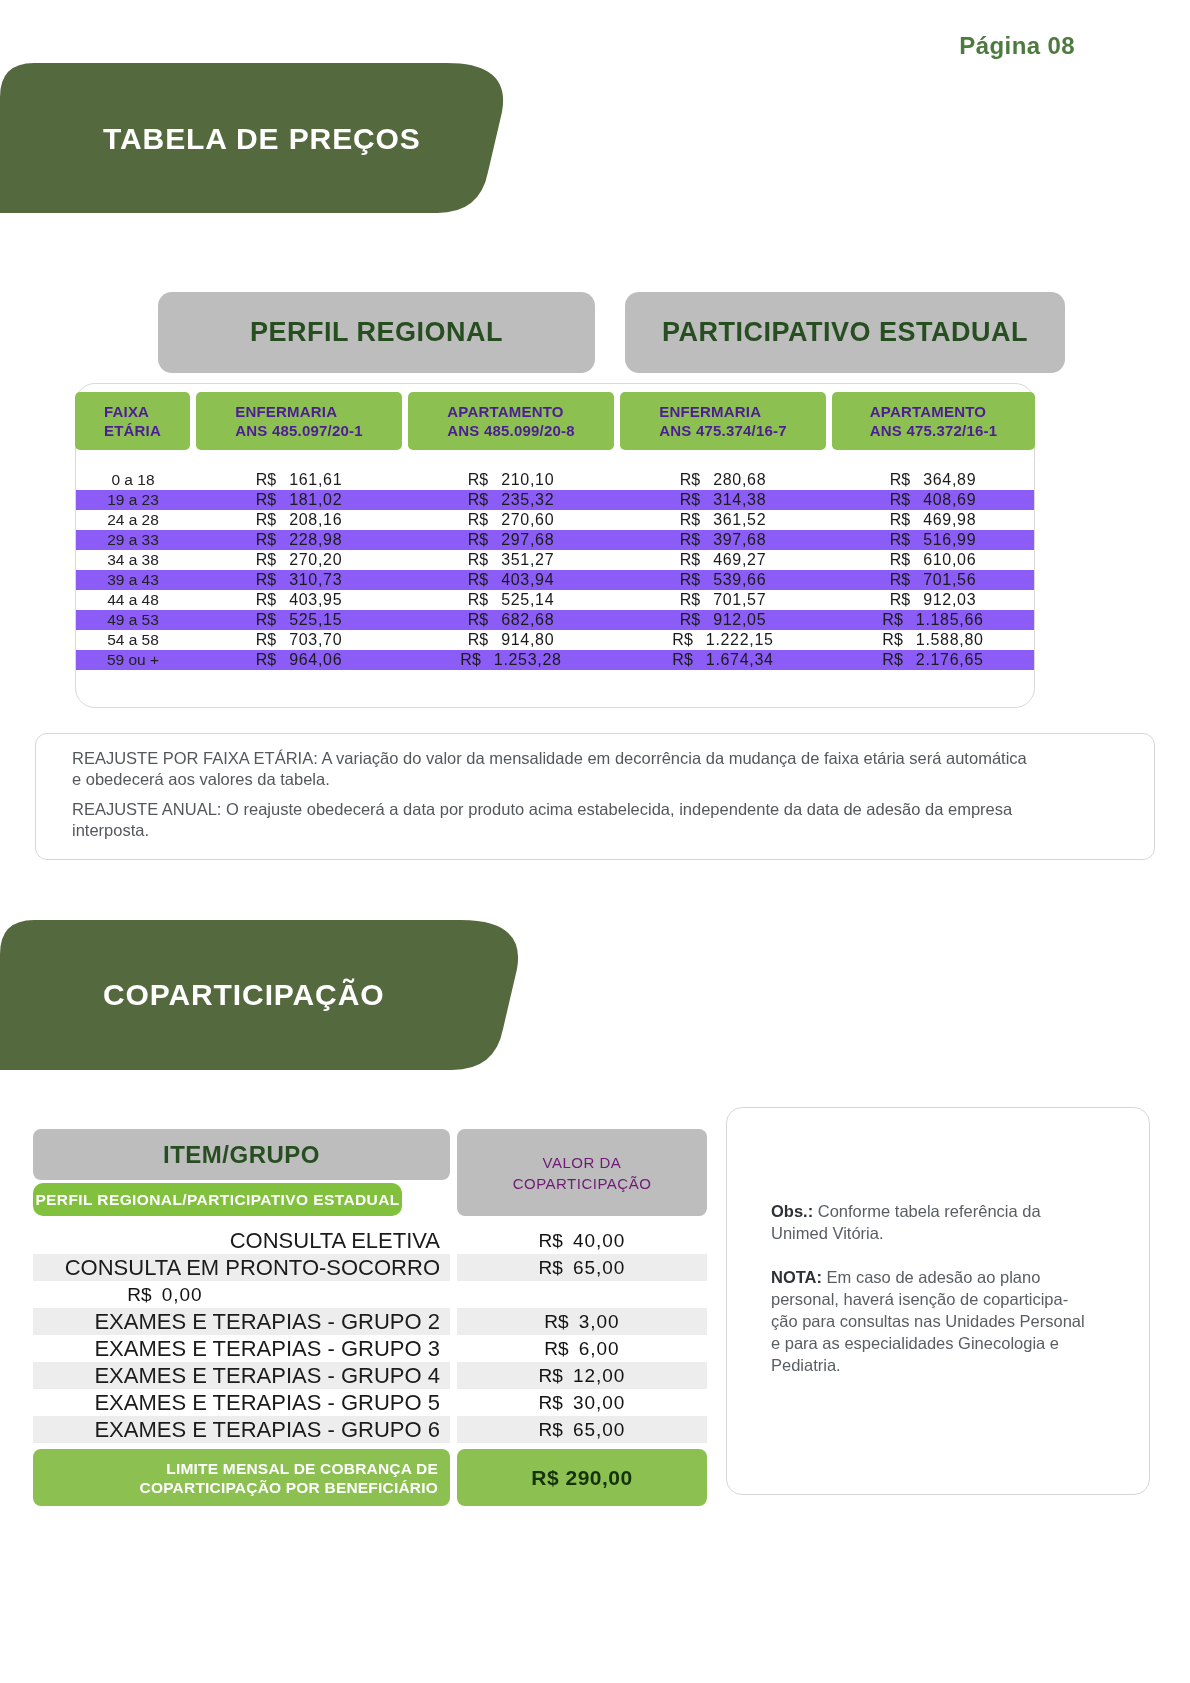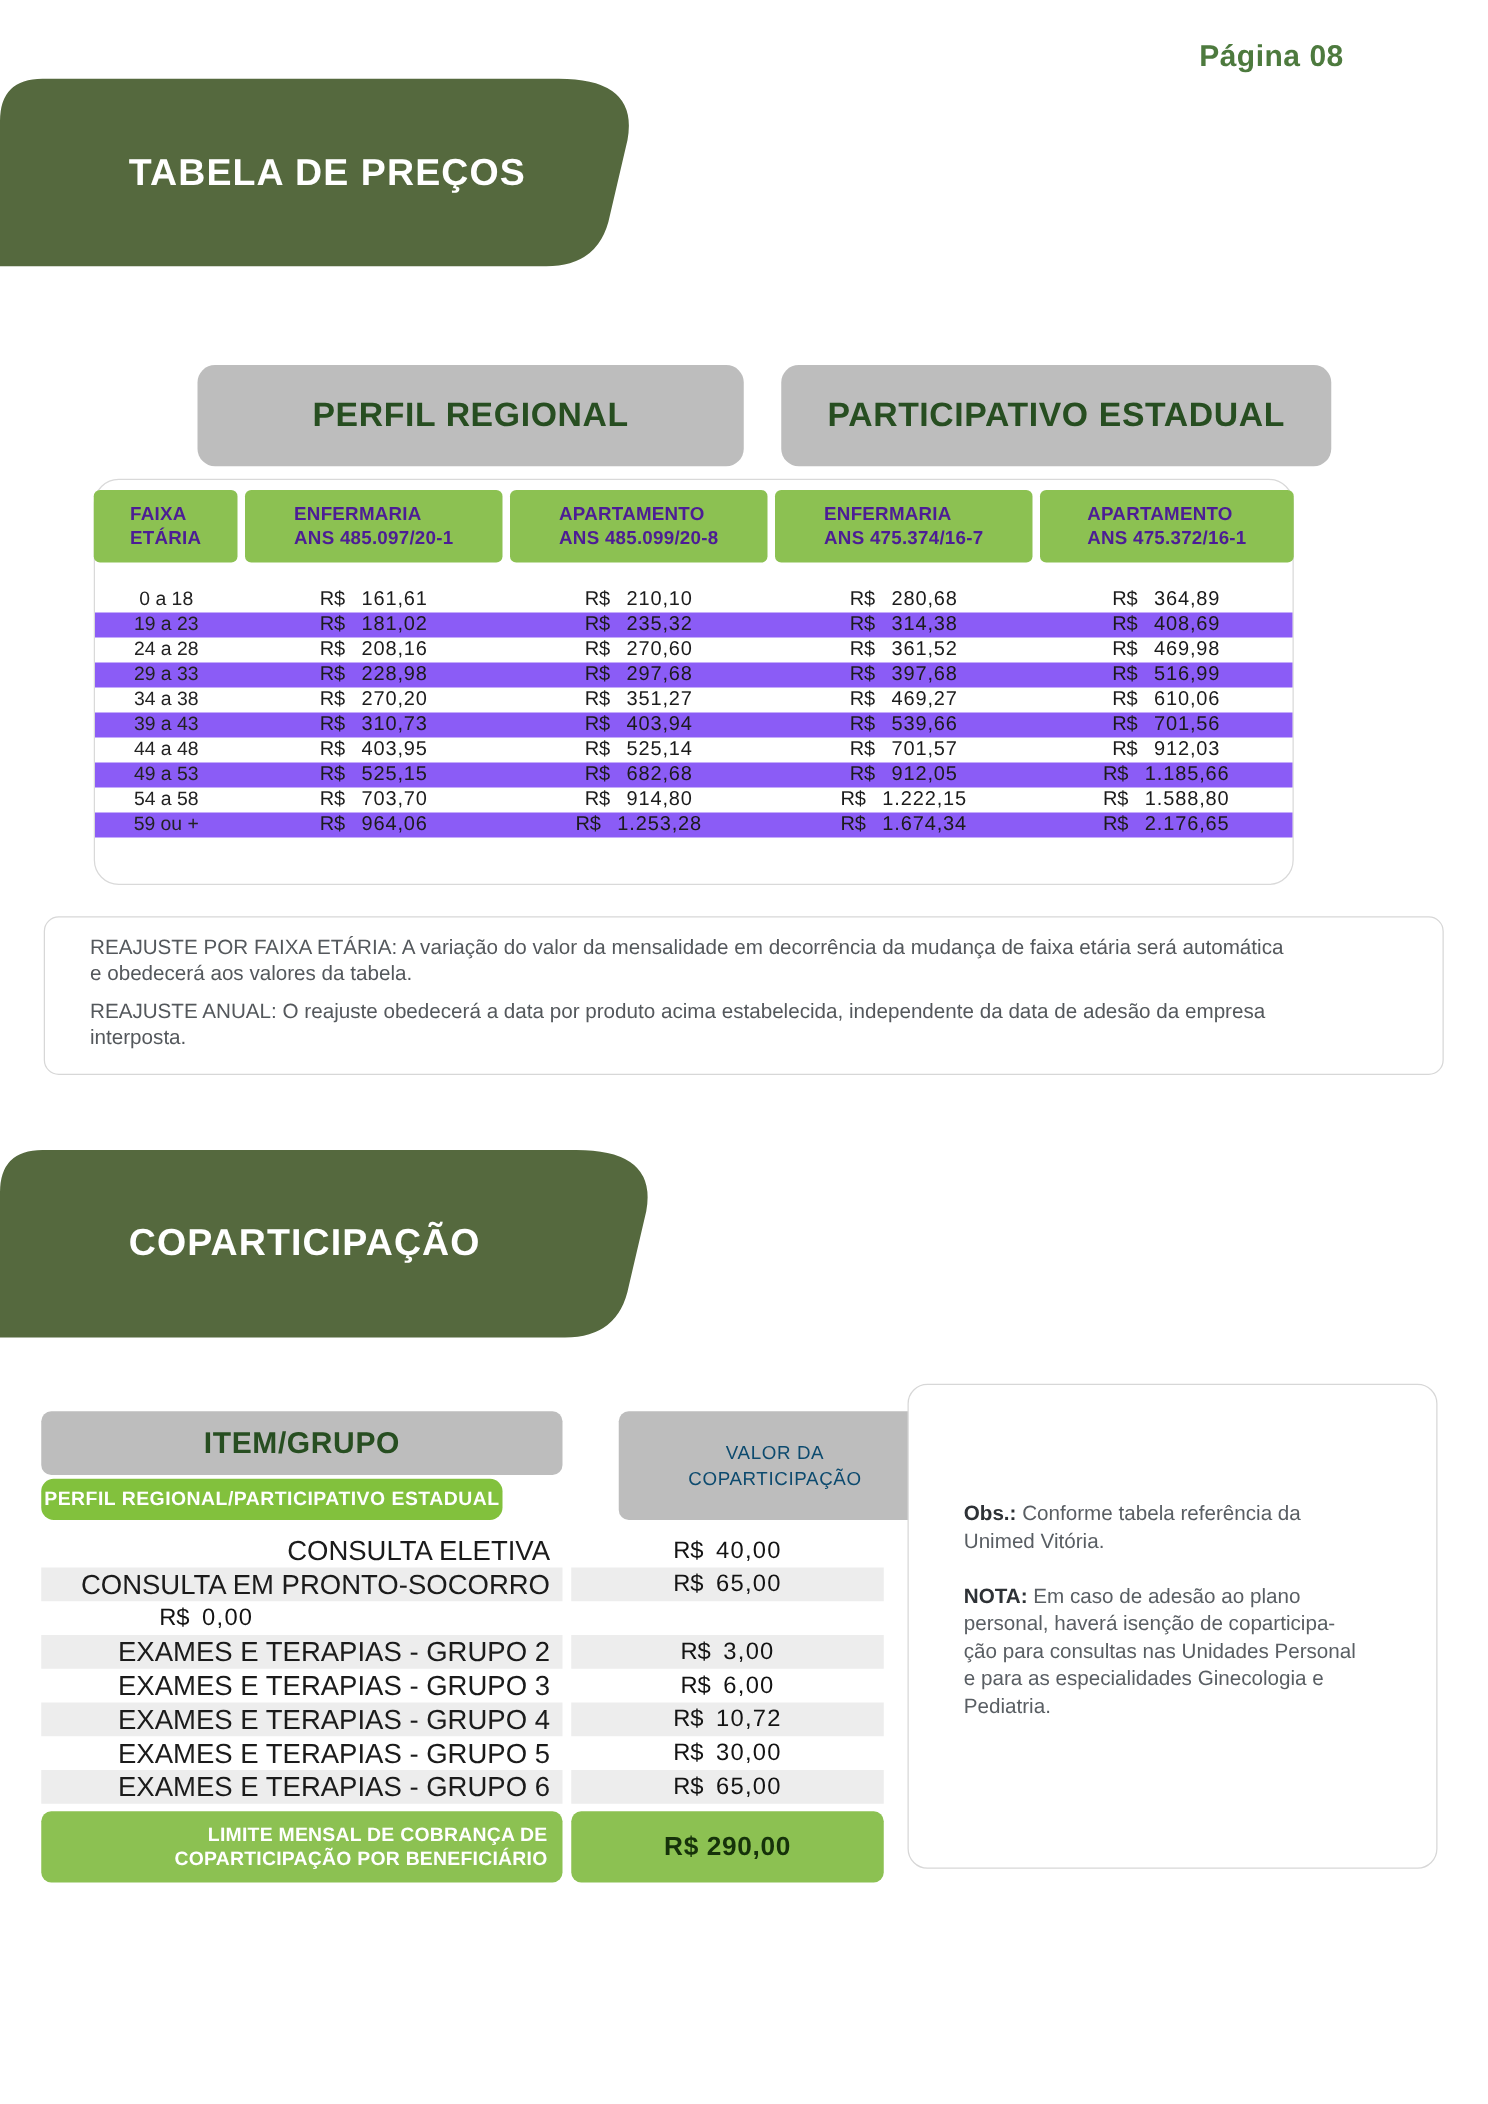--- a/index.html
+++ b/index.html
@@ -43,21 +43,21 @@
 
   .notes{left:35px;top:733px;width:1120px;height:127px;border:1.5px solid #d7d7d7;border-radius:12px;
     box-sizing:border-box;padding:14px 40px 0 36px;background:#fff;}
   .note{font-size:16.5px;line-height:20.5px;color:#54585c;margin:0 0 10px 0;white-space:pre-line;}
 
   .cop-item-h{left:33px;top:1129px;width:417px;height:51px;background:#bdbdbd;border-radius:8px;
     display:flex;align-items:center;justify-content:center;font-weight:bold;font-size:24px;
     color:#274e21;letter-spacing:.5px;}
   .cop-val-h{left:457px;top:1129px;width:250px;height:87px;background:#bdbdbd;border-radius:8px;
     display:flex;align-items:center;justify-content:center;text-align:center;font-size:15px;
-    line-height:21px;color:#0c4a6e;white-space:pre-line;letter-spacing:.5px;margin-left:38px;}
+    line-height:21px;color:#701a75;white-space:pre-line;letter-spacing:.5px;}
   .cop-bar{left:33px;top:1183px;width:369px;height:33px;background:#82c13d;border-radius:10px;
     display:flex;align-items:center;justify-content:center;color:#fff;font-weight:bold;
     font-size:15.5px;letter-spacing:.4px;}
 
   .cop-rows{left:33px;top:1227px;width:674px;}
   .c-row{display:flex;height:27px;line-height:27px;}
   .c-label{width:417px;text-align:right;padding-right:10px;box-sizing:border-box;
     font-size:22px;color:#1b1b1b;}
   .c-val{width:250px;margin-left:7px;display:flex;justify-content:center;gap:10px;
     font-size:19px;color:#131313;}
@@ -348,21 +348,21 @@
         <div class="c-label">EXAMES E TERAPIAS - GRUPO 3</div>
         <div class="c-val">
           <span class="rs">R$</span>
           <span class="amt">6,00</span>
         </div>
       </div>
       <div class="c-row alt">
         <div class="c-label">EXAMES E TERAPIAS - GRUPO 4</div>
         <div class="c-val">
           <span class="rs">R$</span>
-          <span class="amt">10,72</span>
+          <span class="amt">12,00</span>
         </div>
       </div>
       <div class="c-row">
         <div class="c-label">EXAMES E TERAPIAS - GRUPO 5</div>
         <div class="c-val">
           <span class="rs">R$</span>
           <span class="amt">30,00</span>
         </div>
       </div>
       <div class="c-row alt">

